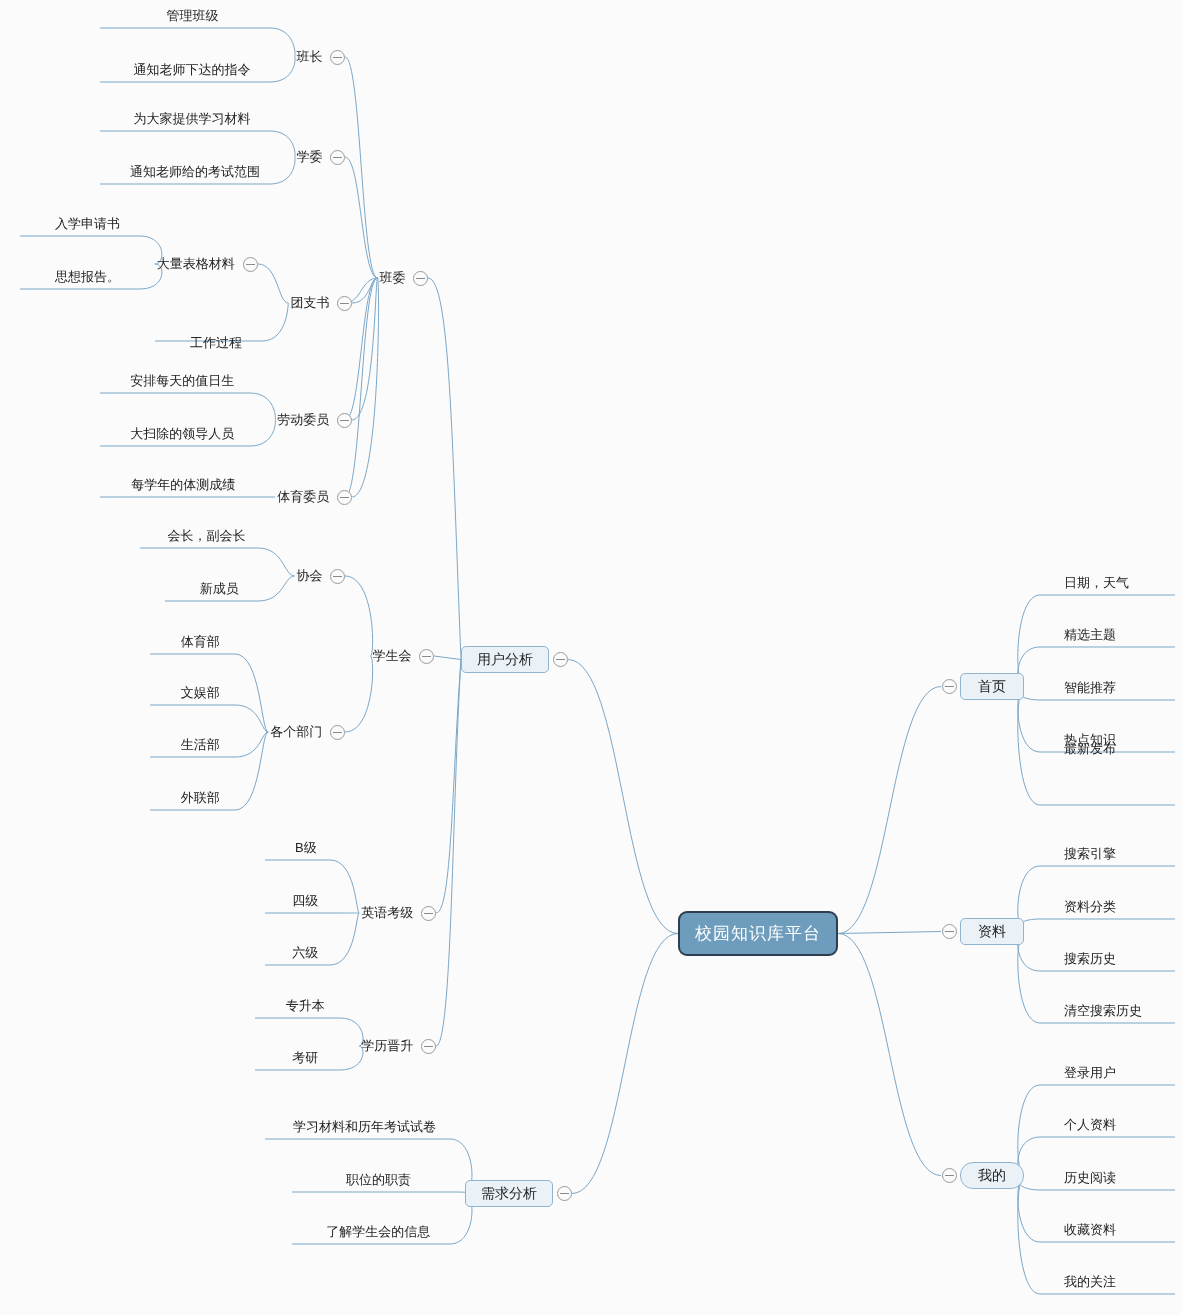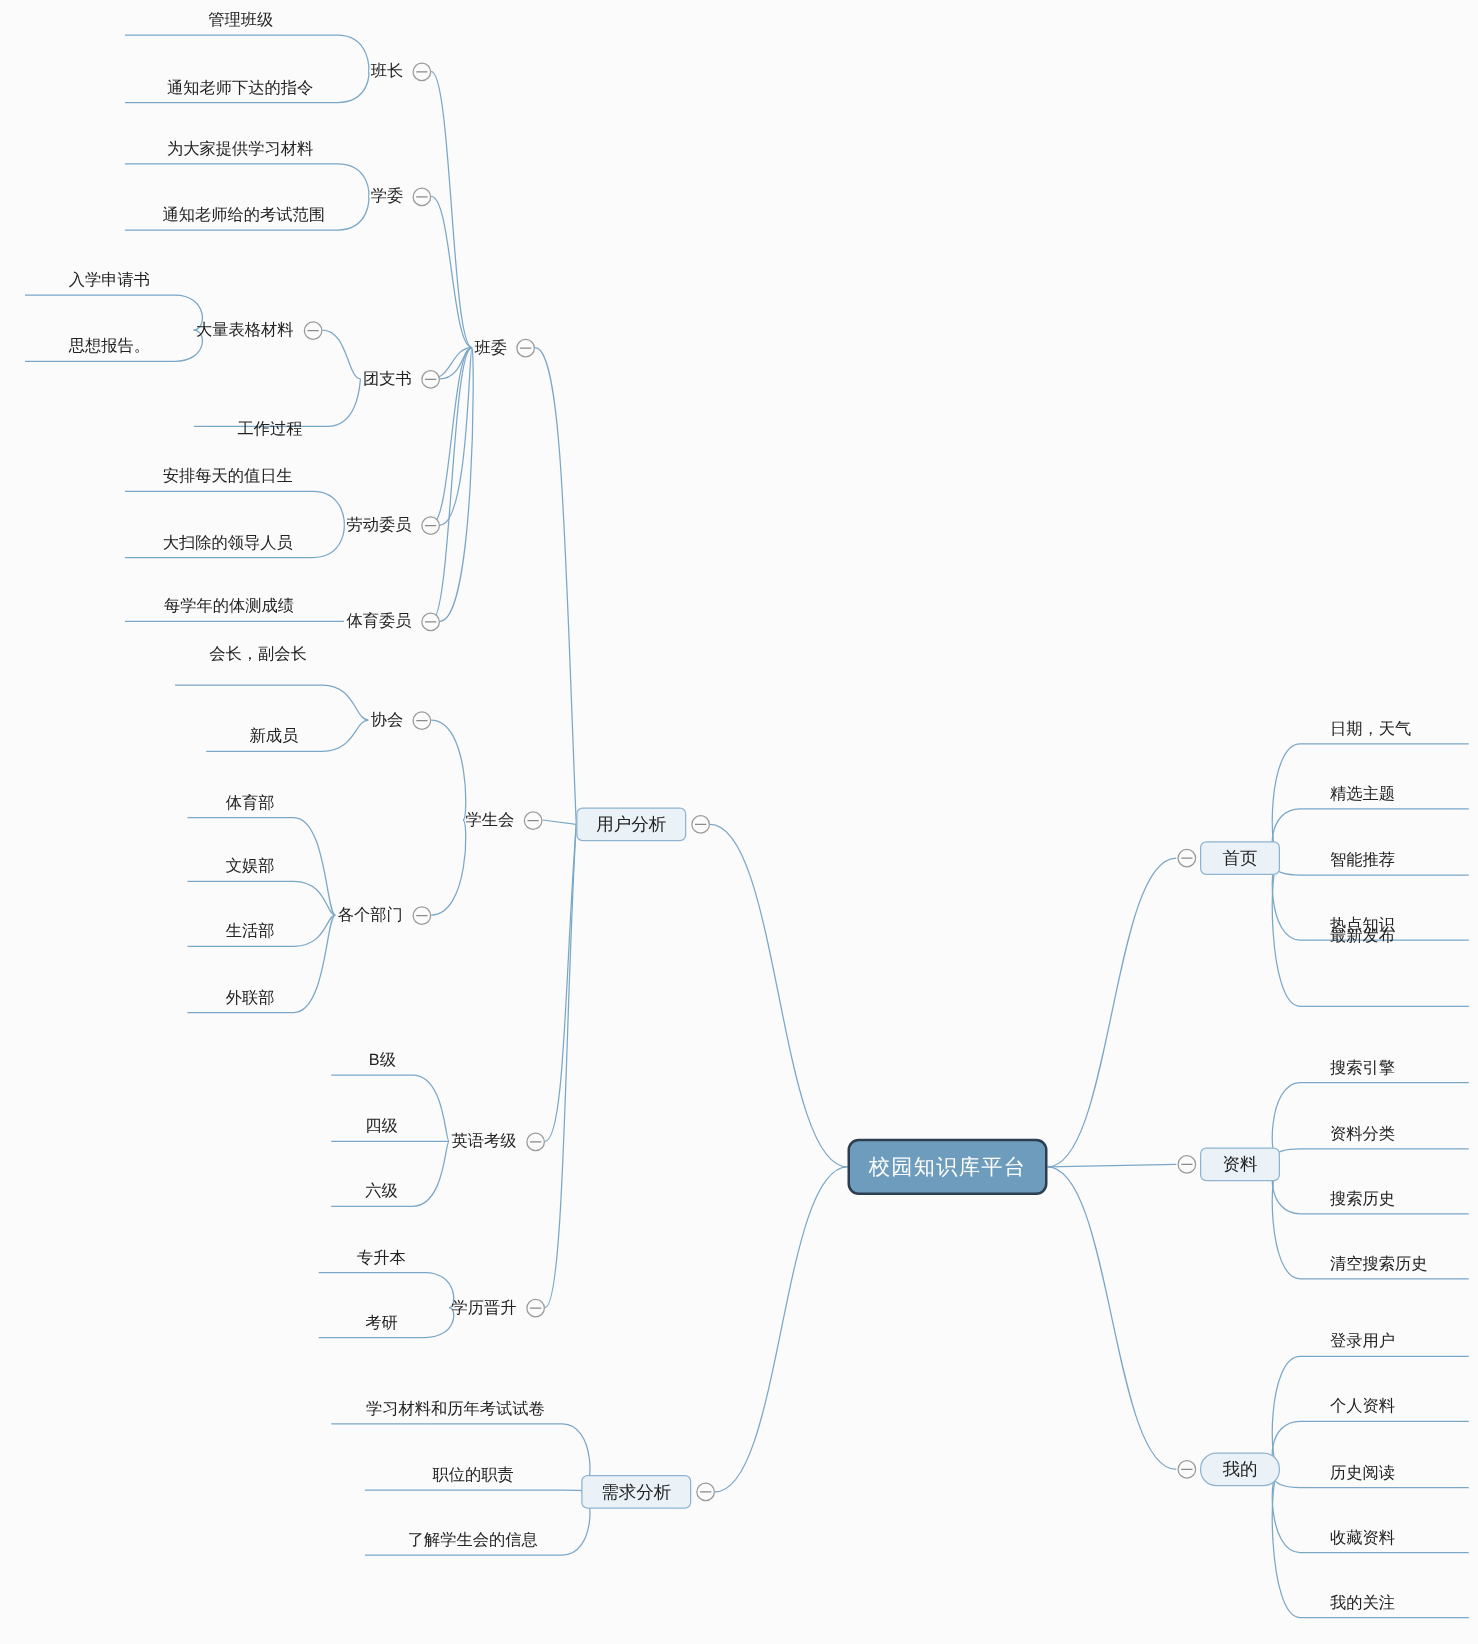--- a/index.html
+++ b/index.html
@@ -221,21 +221,21 @@
       </div>
       <div class="node leaf-node" style="left: 130.2px; top: 372px; width: 109.6px; height: 18px;">
         <span>安排每天的值日生</span>
       </div>
       <div class="node leaf-node" style="left: 130.2px; top: 425px; width: 109.6px; height: 18px;">
         <span>大扫除的领导人员</span>
       </div>
       <div class="node leaf-node" style="left: 131.2px; top: 476px; width: 109.6px; height: 18px;">
         <span>每学年的体测成绩</span>
       </div>
-      <div class="node leaf-node" style="left: 167.4px; top: 514px; width: 83.2px; height: 18px;">
+      <div class="node leaf-node" style="left: 167.4px; top: 527px; width: 83.2px; height: 18px;">
         <span>会长，副会长</span>
       </div>
       <div class="node leaf-node" style="left: 199.7px; top: 580px; width: 43.6px; height: 18px; align-items: flex-end;">
         <span>新成员</span>
       </div>
       <div class="node leaf-node" style="left: 180.7px; top: 633px; width: 43.6px; height: 18px;">
         <span>体育部</span>
       </div>
       <div class="node leaf-node" style="left: 180.7px; top: 684px; width: 43.6px; height: 18px;">
         <span>文娱部</span>

